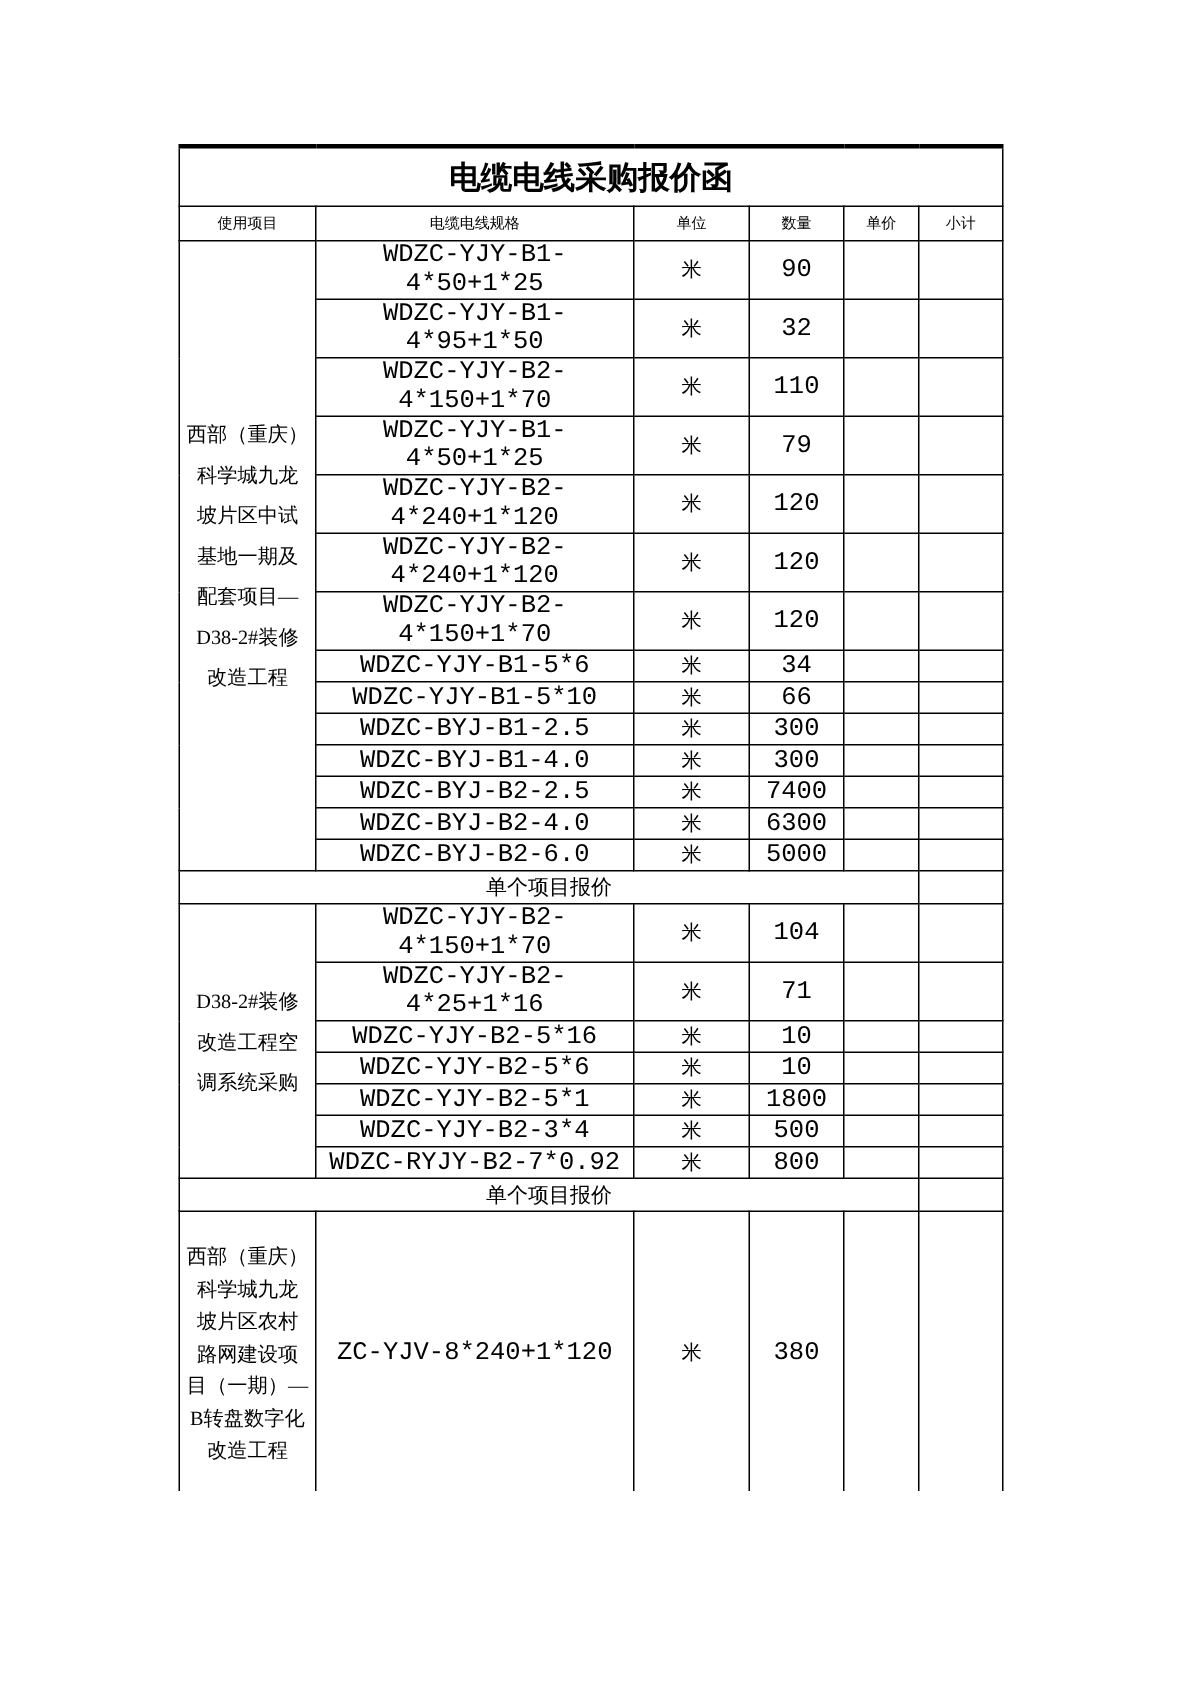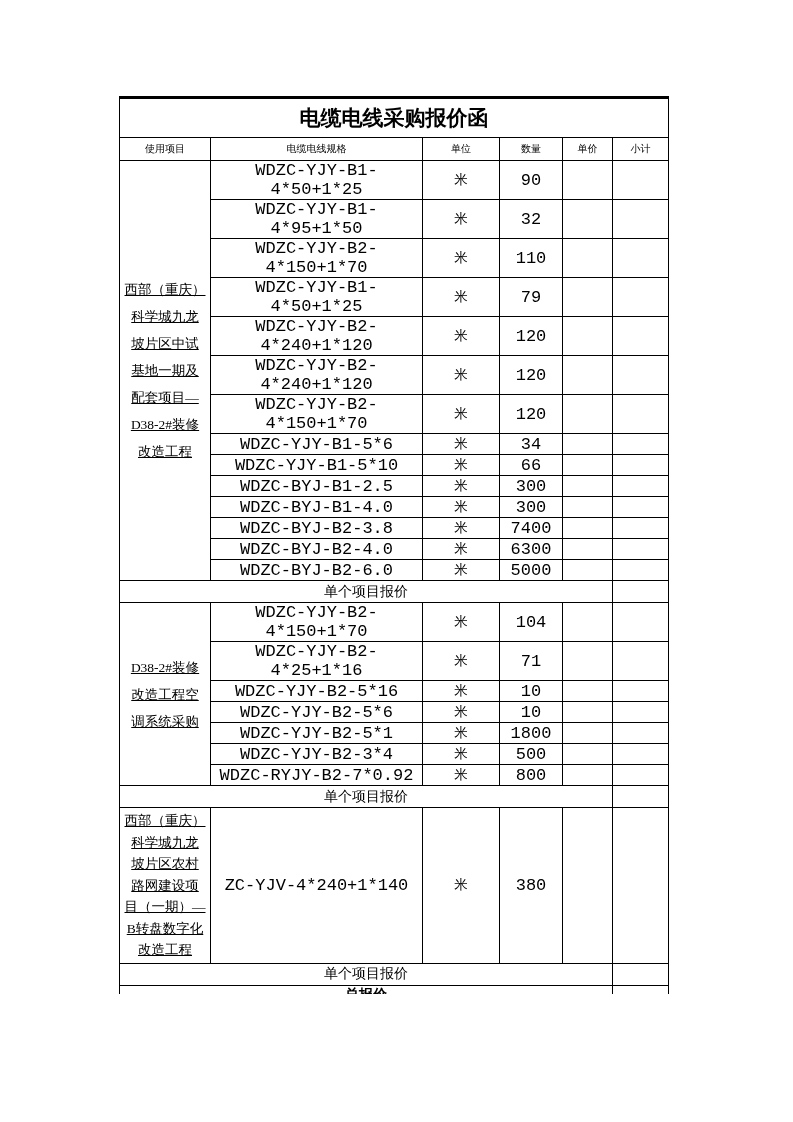--- a/index.html
+++ b/index.html
@@ -45,22 +45,21 @@
   tr.item-row td { height: 21px; }
   td.spec, td.qty {
     font-family: "Liberation Mono", monospace;
     font-size: 17px;
   }
   td.unit { font-size: 13.5px; }
   td.project {
     white-space: pre-line;
     font-size: 13.5px;
     line-height: 27px;
-    padding: 2px 0;
-    text-decoration: underline;
+    padding: 19px 0;
   }
   td.project.tight { line-height: 21.5px; }
   tr.summary-row td { height: 22px; font-size: 14px; }
   tr.grand-row td { height: 21px; font-size: 14px; font-weight: bold; }
   tr.tall-row td { height: 139px; }
 </style>
 </head>
 <body>
 
 <div class="sheet">
@@ -166,21 +165,21 @@
       <td class="subtotal"></td>
     </tr>
     <tr class="item-row">
       <td class="spec">WDZC-BYJ-B1-4.0</td>
       <td class="unit">米</td>
       <td class="qty">300</td>
       <td class="price"></td>
       <td class="subtotal"></td>
     </tr>
     <tr class="item-row">
-      <td class="spec">WDZC-BYJ-B2-3.8</td>
+      <td class="spec">WDZC-BYJ-B2-2.5</td>
       <td class="unit">米</td>
       <td class="qty">7400</td>
       <td class="price"></td>
       <td class="subtotal"></td>
     </tr>
     <tr class="item-row">
       <td class="spec">WDZC-BYJ-B2-4.0</td>
       <td class="unit">米</td>
       <td class="qty">6300</td>
       <td class="price"></td>
@@ -256,21 +255,21 @@
     </tr>
 
     <tr class="item-row tall-row">
       <td class="project tight">西部（重庆）
 科学城九龙
 坡片区农村
 路网建设项
 目（一期）—
 B转盘数字化
 改造工程</td>
-      <td class="spec">ZC-YJV-4*240+1*140</td>
+      <td class="spec">ZC-YJV-8*240+1*120</td>
       <td class="unit">米</td>
       <td class="qty">380</td>
       <td class="price"></td>
       <td class="subtotal"></td>
     </tr>
     <tr class="summary-row">
       <td colspan="5">单个项目报价</td>
       <td></td>
     </tr>
 

